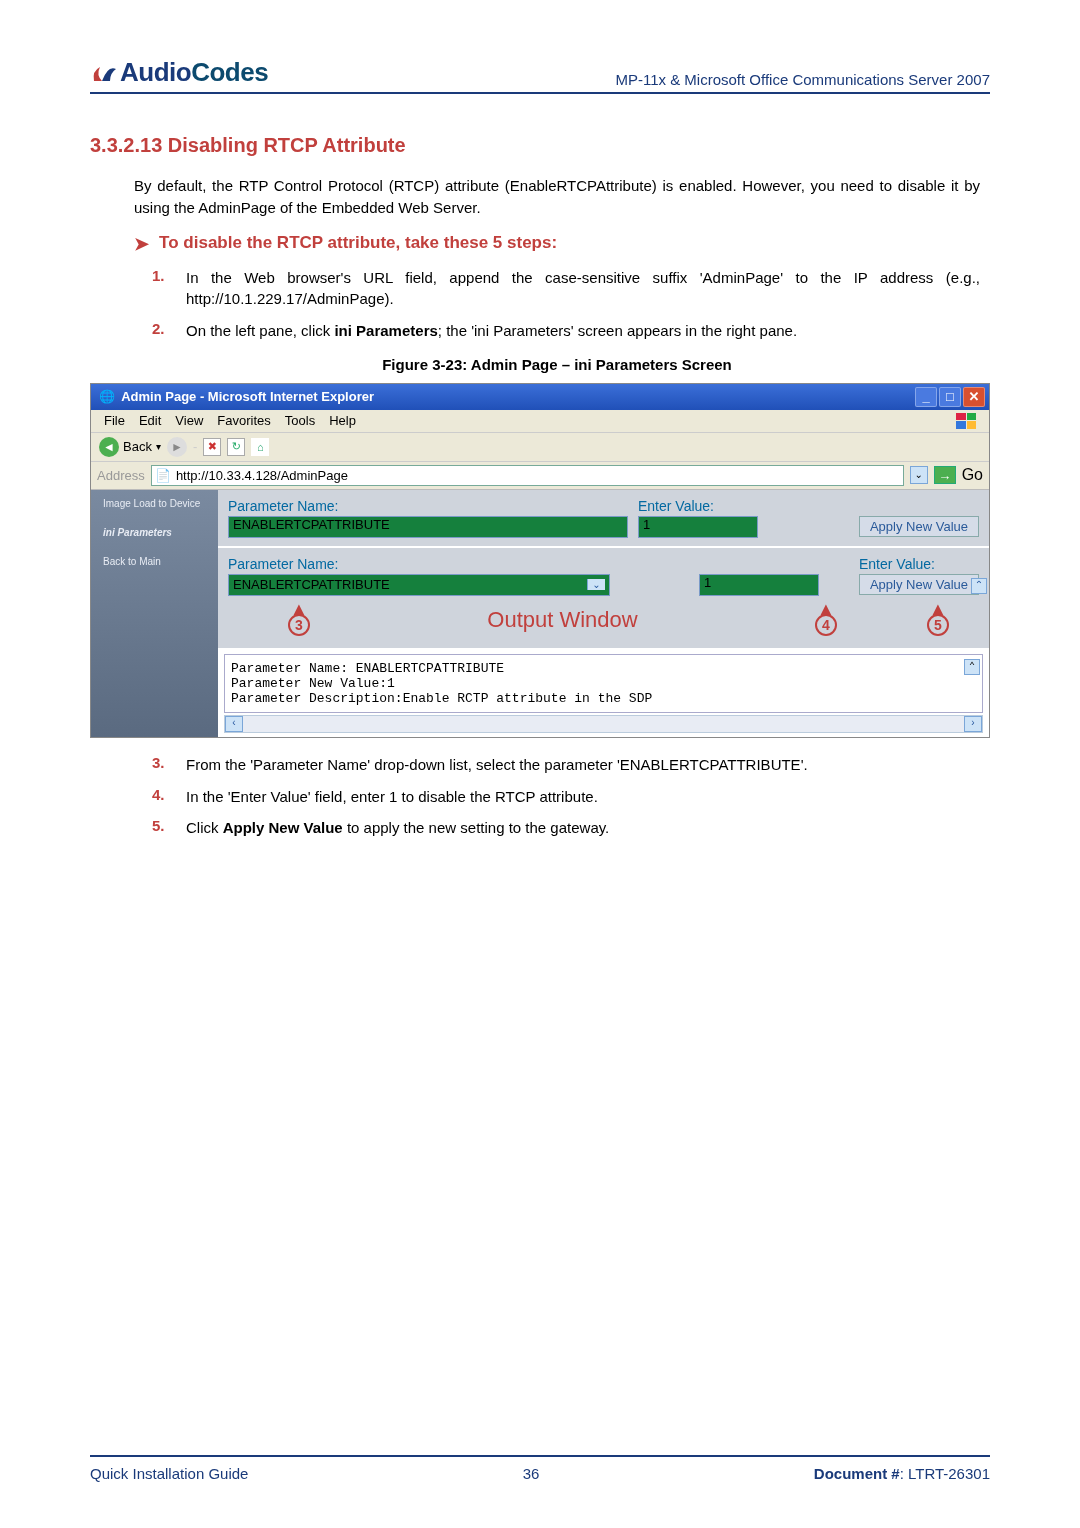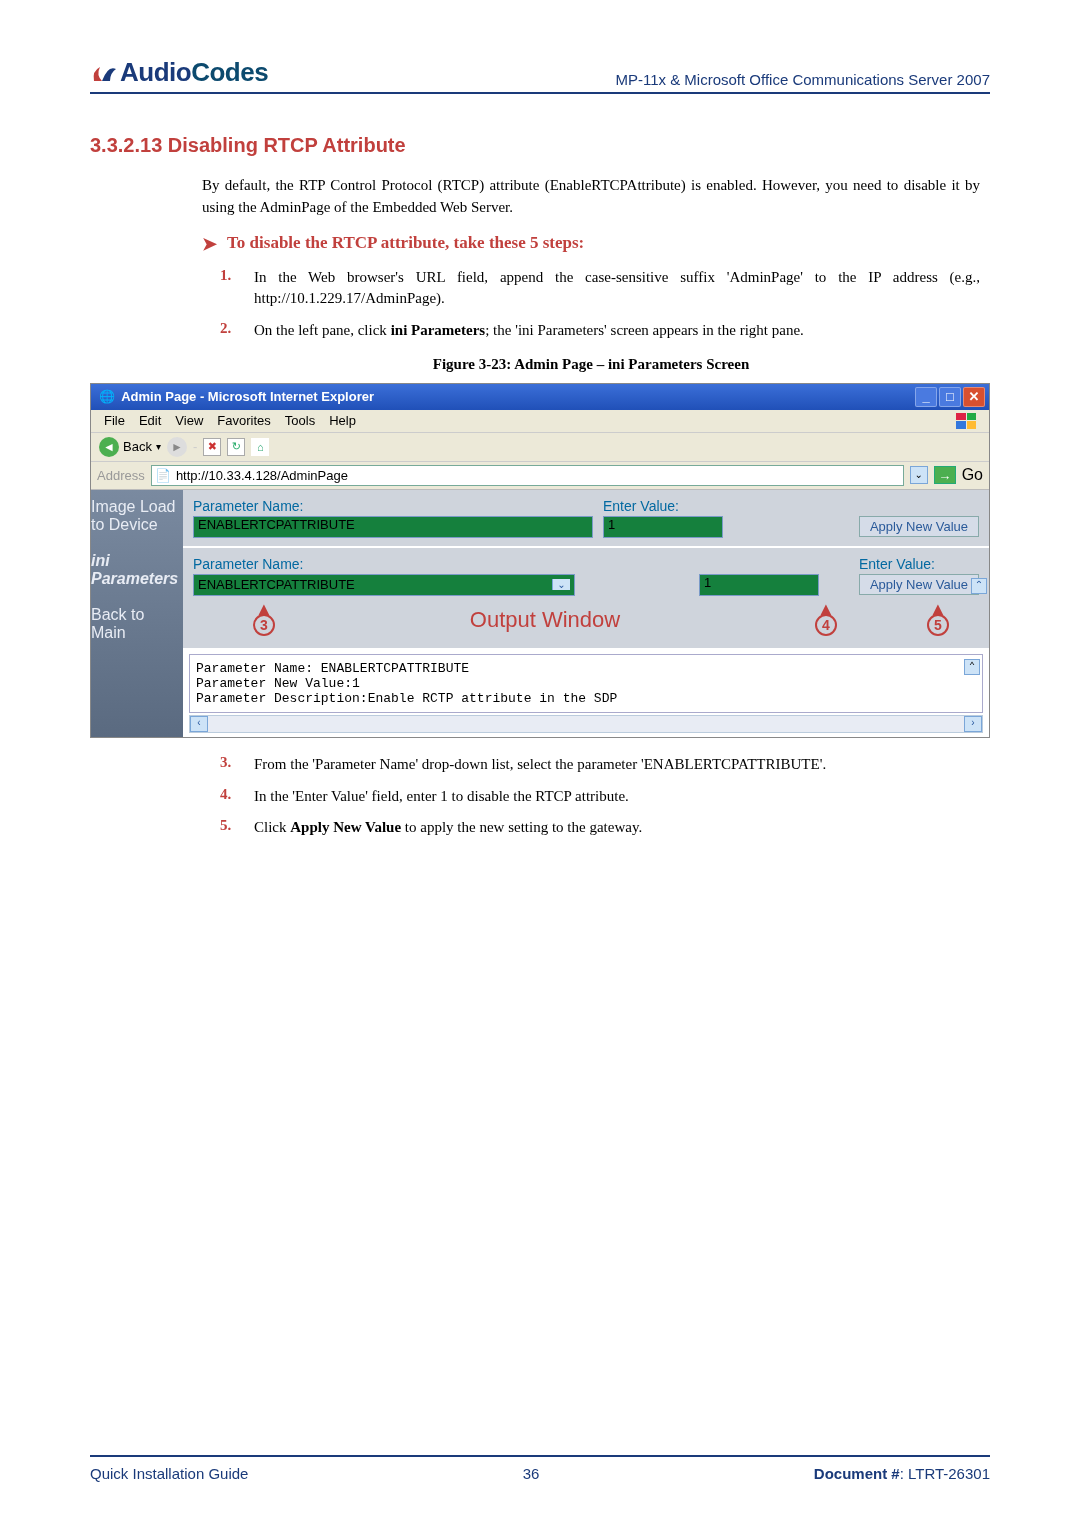--- a/index.html
+++ b/index.html
@@ -13,21 +13,21 @@
     padding: 40px 90px 50px 90px;
   }
   .logo-row { display: flex; align-items: flex-end; justify-content: space-between; margin-bottom: 4px; }
   .logo { display: flex; align-items: center; gap: 2px; }
   .logo-icon { width: 28px; height: 28px; position: relative; }
   .logo-text { font-size: 26px; font-weight: bold; color: #1a3a7a; letter-spacing: -0.5px; }
   .logo-text .codes { color: #0c4a6e; }
   .header-right { color: #1a3a7a; font-size: 15px; margin-top: 31px; }
   .top-hr { border: none; border-top: 2px solid #1a3a7a; margin-bottom: 40px; }
   .section-num { color: #c1403d; font-size: 20px; font-weight: bold; margin-bottom: 18px; }
-  .body-indent { margin-left: 112px; margin-right: 10px; font-family: Liberation Serif, serif; }
+  .body-indent { margin-left: 44px; margin-right: 10px; }
   .paragraph { font-size: 15px; line-height: 1.45; text-align: justify; margin-bottom: 14px; }
   .sub-head { display: flex; align-items: flex-start; gap: 10px; margin: 14px 0 12px 0; }
   .arrow-bullet { color: #c1403d; font-size: 18px; font-weight: bold; }
   .sub-head-text { color: #c1403d; font-size: 17px; font-weight: bold; }
   .step { display: flex; gap: 14px; margin: 0 0 10px 18px; }
   .step-num { color: #c1403d; font-weight: bold; font-size: 15px; min-width: 20px; }
   .step-text { font-size: 15px; line-height: 1.45; text-align: justify; flex: 1; }
   .figcap { text-align: center; font-weight: bold; font-size: 15px; margin: 14px 0 10px 0; }
 
   
@@ -48,21 +48,21 @@
   .circ-grey { background: #ddd; color: #888; }
   .tb-icon { width: 18px; height: 18px; border: 1px solid #aaa; display: inline-flex; align-items: center; justify-content: center; font-size: 11px; color: #2a6; background: #fff; }
   .addrbar { background: #ece9d8; padding: 3px 6px; display: flex; align-items: center; gap: 6px; border-bottom: 1px solid #bbb; }
   .addr-label { color: #999; }
   .addr-input { flex: 1; background: #fff; border: 1px solid #7a9; padding: 2px 4px; display: flex; align-items: center; gap: 4px; font-size: 13px; }
   .addr-dd { width: 18px; height: 18px; background: #cde3f7; border: 1px solid #7aa6d8; text-align: center; font-size: 10px; line-height: 16px; }
   .go-btn { background: #4caf50; color: #fff; width: 22px; height: 18px; display: inline-flex; align-items: center; justify-content: center; border: 1px solid #2a7; font-weight: bold; }
   .go-label { font-size: 16px; }
 
   .content-area { display: flex; background: #fff; }
-  .leftpane { width: 92px; background: linear-gradient(#7a8aa0,#5a6a80); color: #e8ecf4; padding: 8px 0; font-size: 16px; display: flex; flex-direction: column; gap: 18px; }
+  .leftpane { width: 127px; background: linear-gradient(#7a8aa0,#5a6a80); color: #e8ecf4; padding: 8px 12px; font-size: 10px; display: flex; flex-direction: column; gap: 18px; }
   .leftpane a { color: #e8ecf4; text-decoration: none; display: block; }
   .leftpane a.sel { font-style: italic; font-weight: bold; }
   .rightpane { flex: 1; position: relative; }
   .graybox { background: #cfd4dc; padding: 6px 10px; margin: 0; border-bottom: 2px solid #fff; position: relative; }
   .row { display: flex; align-items: center; gap: 10px; margin: 2px 0; }
   .lbl { color: #0369a1; font-size: 14px; }
   .inp { background: #15803d; border: 1px solid #7a9ac8; height: 22px; padding: 0 4px; font-size: 13px; }
   .dd { width: 18px; background: #cde3f7; border-left: 1px solid #7aa6d8; text-align: center; font-size: 10px; color: #2a5aa0; }
   .apply-btn { background: #d5dce8; border: 1px solid #8aa; padding: 2px 10px; font-size: 13px; color: #2a5a9a; cursor: pointer; }
   .callout-row { display: flex; align-items: center; margin-top: 8px; }

